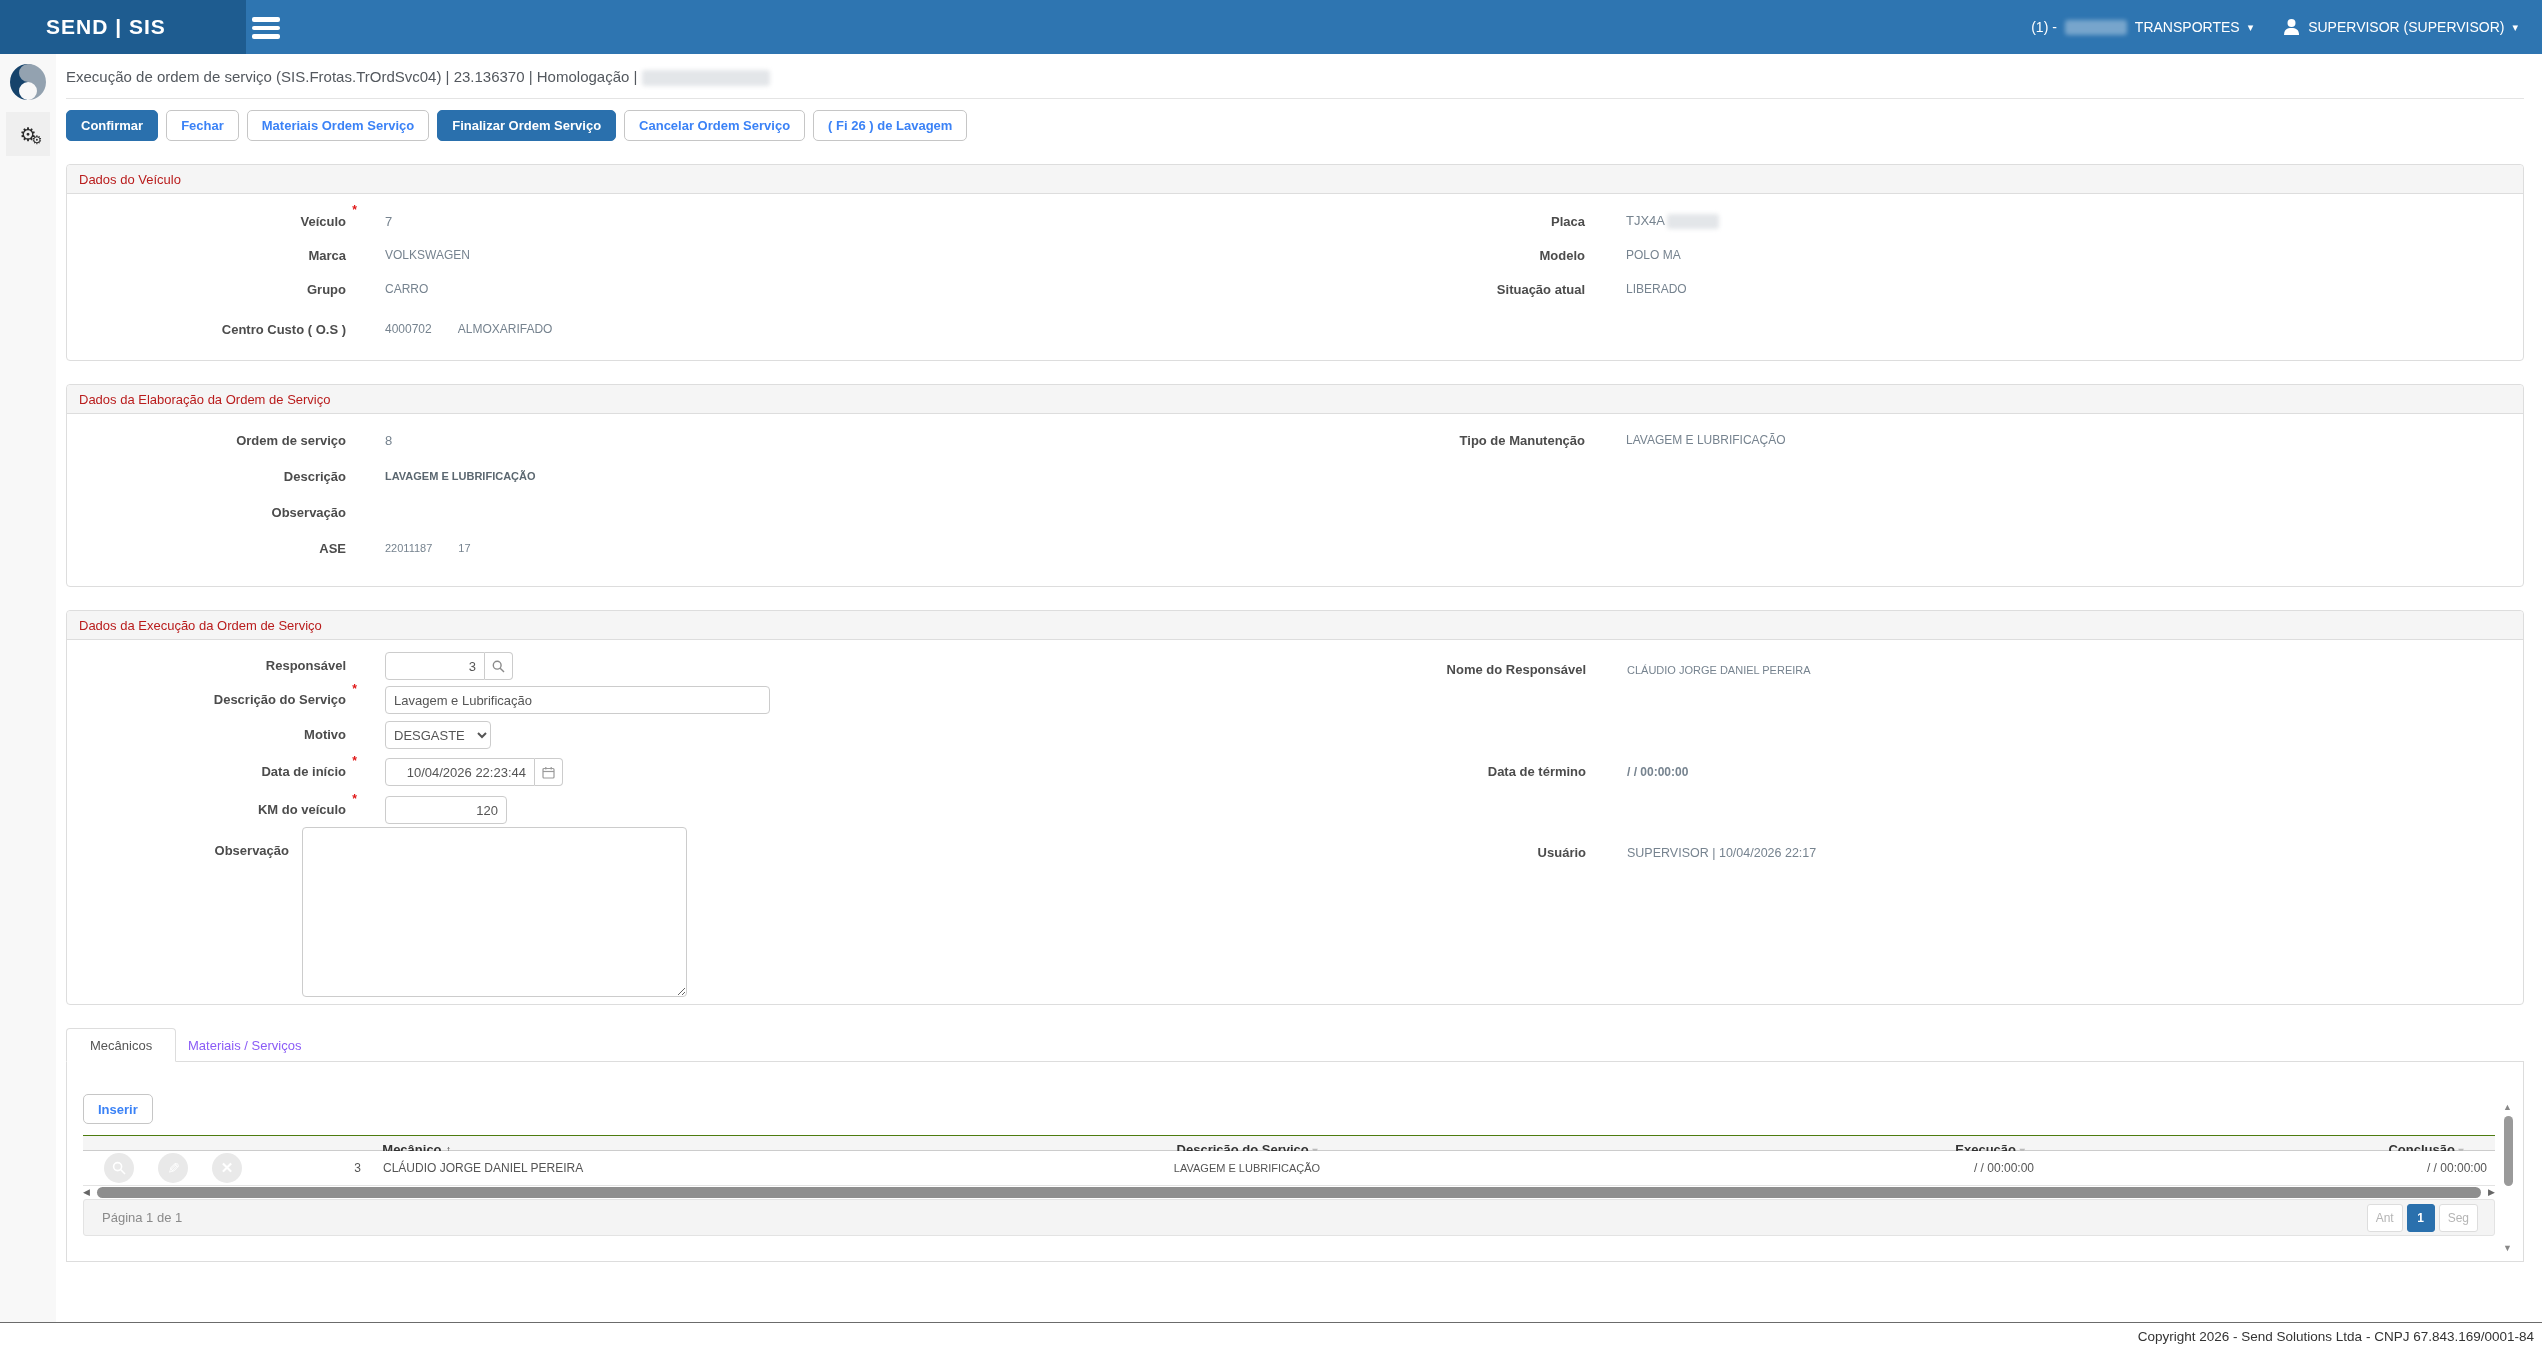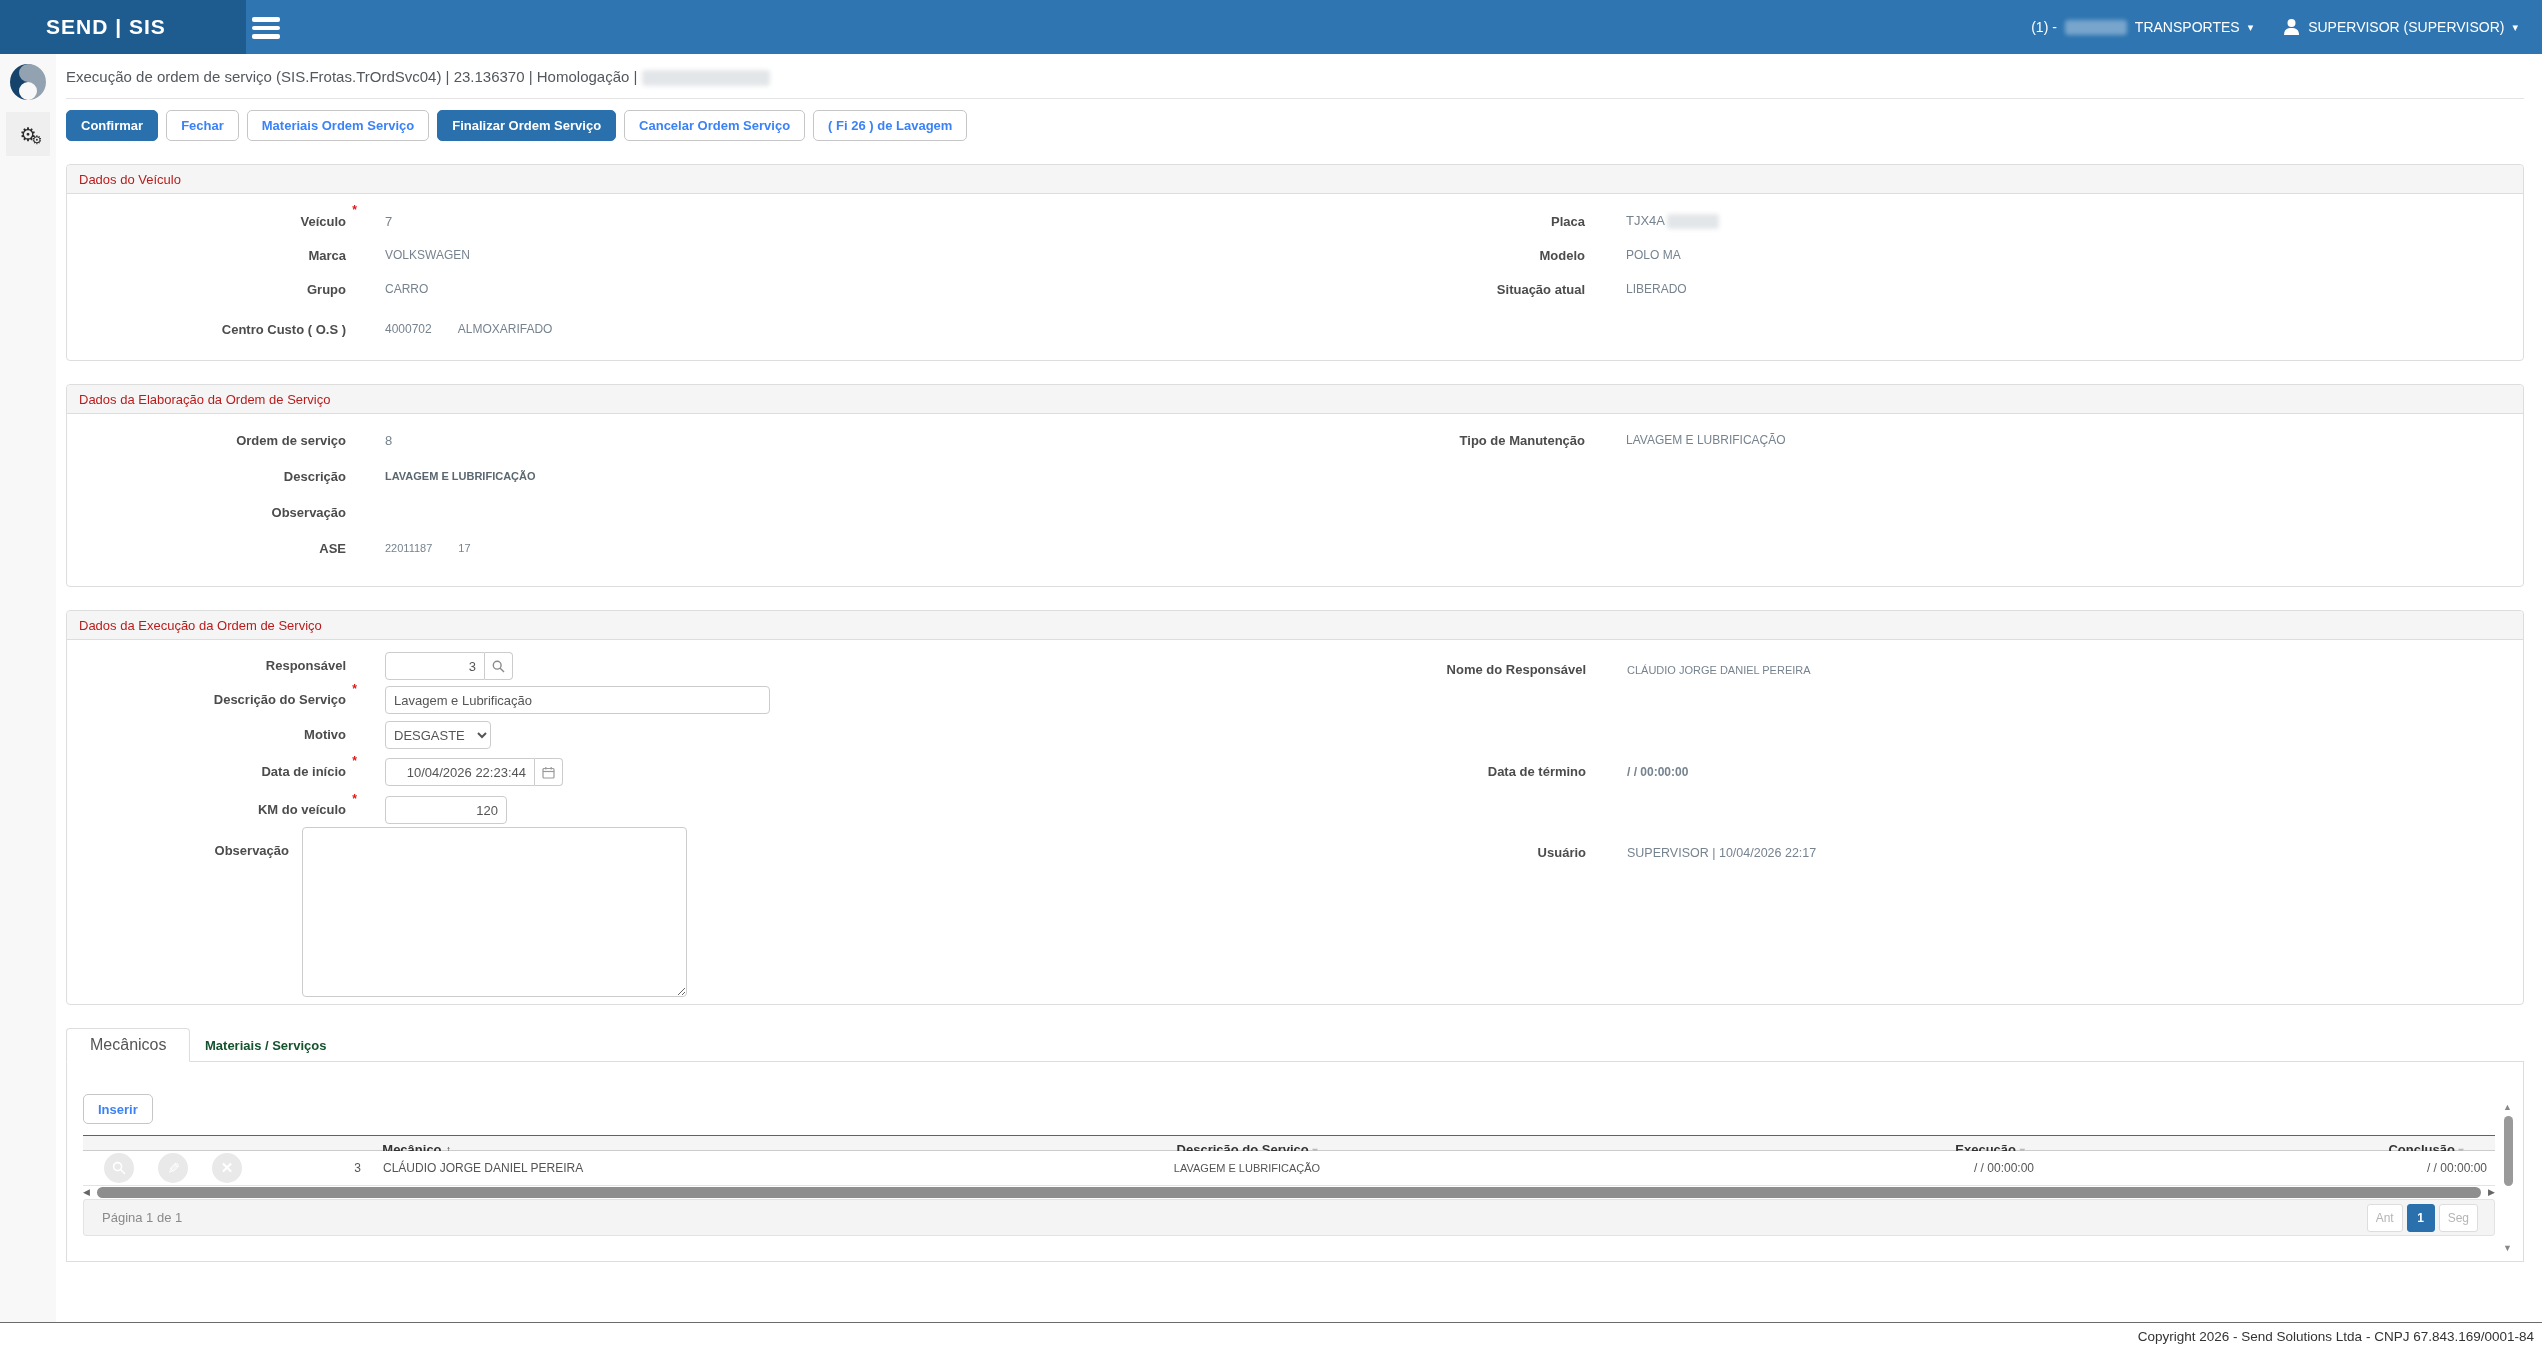--- a/index.html
+++ b/index.html
@@ -70,23 +70,23 @@
   .inp.has-addon { border-radius:4px 0 0 4px; }
   select.inp { padding:0 4px; }
   .p3rlabel { position:absolute; width:220px; left:1299px; text-align:right; font-weight:bold; color:#4c4c4c; font-size:13px; line-height:28px; }
   .p3rvalue { position:absolute; left:1560px; line-height:28px; color:#76838f; white-space:nowrap; }
   textarea.inp { resize:both; }
 
   
   .tabs { margin-top:23px; position:relative; height:34px; border-bottom:1px solid #ddd; }
   .tab-active { position:absolute; left:0; top:0; height:34px; padding:0 23px; background:#fff;
                 border:1px solid #ddd; border-bottom:1px solid #fff; border-radius:4px 4px 0 0;
-                display:flex; align-items:center; font-size:16px; color:#555; cursor:default; }
-  .tab-link { position:absolute; left:123px; top:0; height:34px; padding:0 16px; display:flex; align-items:center;
-              font-size:13px; color:#14532d; cursor:pointer;font-weight:bold; }
+                display:flex; align-items:center; font-size:13px; color:#555; cursor:default; }
+  .tab-link { position:absolute; left:106px; top:0; height:34px; padding:0 16px; display:flex; align-items:center;
+              font-size:13px; color:#8b5cf6; cursor:pointer; }
   .tabbox { border:1px solid #ddd; border-top:none; padding:16px 16px 25px 16px; }
 
   .btn-sm { height:30px; margin-top:16px; }
 
   
   .grid { position:relative; width:2412px; margin-top:11px; }
   .ghead { position:relative; height:16px; background:#f5f5f5; border-top:1px solid #4d7c0f; border-bottom:1px solid #ccc; }
   .ghead span.hcell { position:absolute; top:0; width:200px; line-height:28px; text-align:center;
                       font-size:13px; font-weight:bold; color:#333; cursor:pointer; white-space:nowrap; }
   .h-mec{left:234px;} .h-desc{left:1064px;} .h-exec{left:1807px;} .h-conc{left:2243px;}

